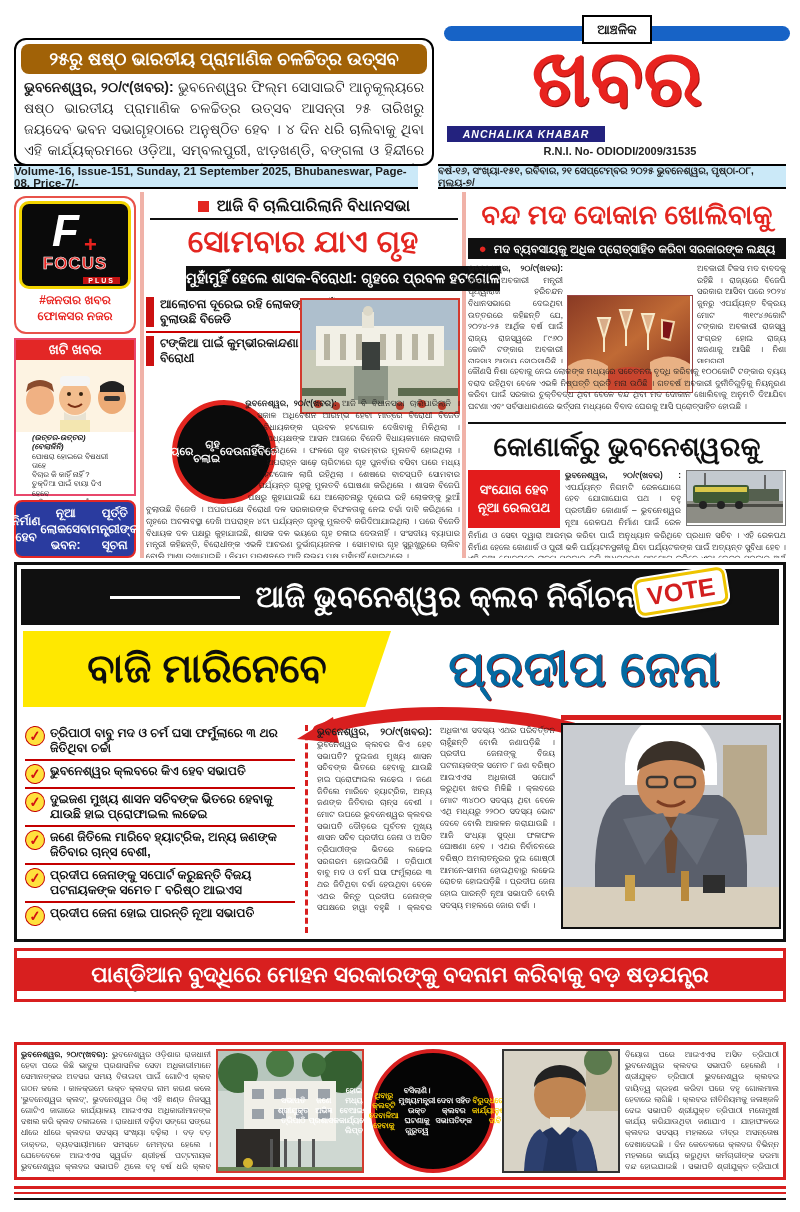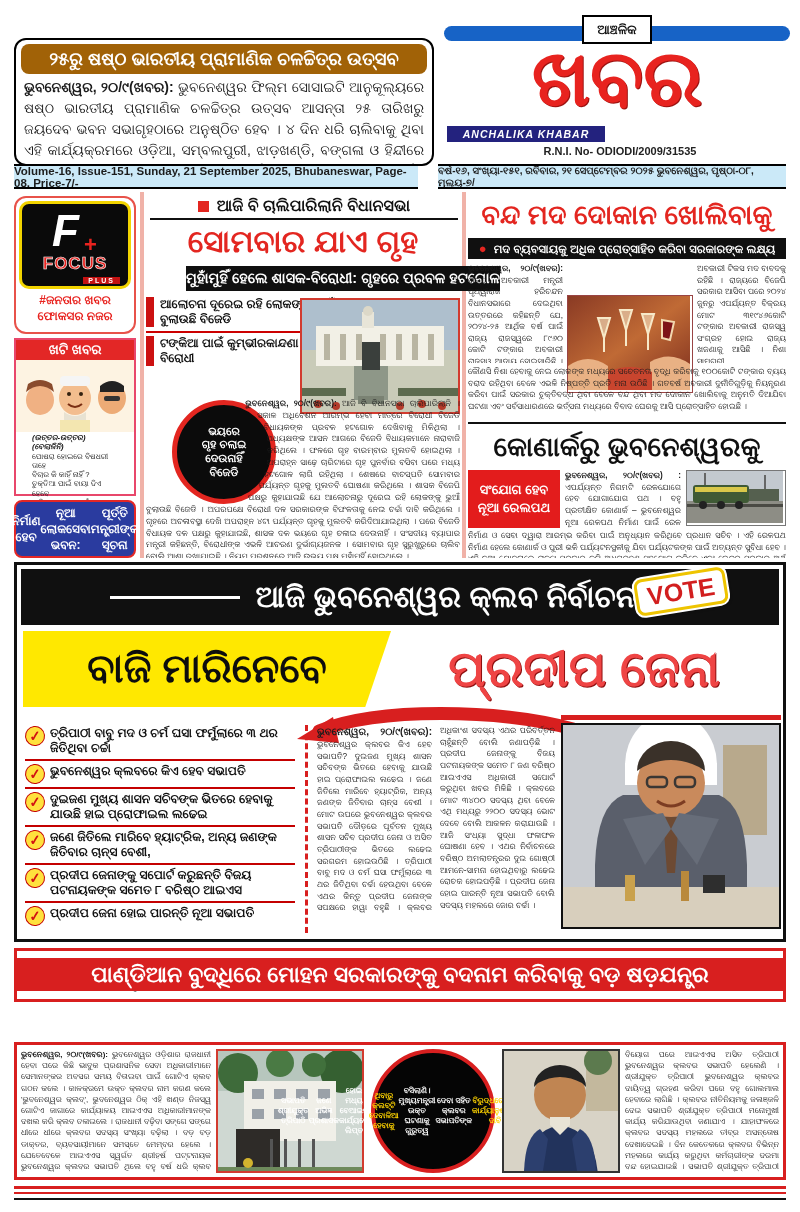--- a/index.html
+++ b/index.html
@@ -65,21 +65,21 @@
                 font-size:14.5px;line-height:25px;text-align:center;overflow:hidden;box-sizing:border-box;margin-left:40px;}
   .bullets{left:146px;top:294px;width:196px;}
   .bullet{display:flex;gap:6px;padding:3px 0 4px 0;border-bottom:2px solid #cc0000;}
   .bullet:last-child{border-bottom:none;}
   .bullet .bar{flex:0 0 8px;background:#cc1111;}
   .bullet .bt{font-weight:bold;font-size:12px;line-height:1.25;color:#101010;}
   .assembly-photo{left:300px;top:298px;width:160px;height:116px;border:2.5px solid #d23b2f;box-sizing:border-box;overflow:hidden;}
   .assembly-body{left:146px;top:398px;width:314px;height:160px;font-size:8.3px;line-height:1.42;
                  text-align:justify;color:#1b1b1b;overflow:hidden;}
   .badge-circle{float:left;width:94px;height:94px;border-radius:50%;background:#0b0b0b;border:5px solid #e32620;
-                color:#fff;display:flex;flex-direction:column;align-items:center;justify-content:center;
+                color:#fff;display:flex;flex-direction:row;align-items:center;justify-content:center;
                 text-align:right;font-weight:bold;font-size:11px;line-height:1.25;margin:2px 8px 2px 26px;
                 shape-outside:circle(52px at 50% 50%);}
 
   
   .liq-hl{left:468px;top:194px;width:318px;height:42px;color:#e32620;font-weight:800;font-size:27px;
           line-height:42px;text-align:center;overflow:hidden;}
   .liq-sub{left:468px;top:238px;width:318px;height:21px;background:#101010;color:#fff;font-weight:bold;
            font-size:11.5px;line-height:21px;text-align:center;overflow:hidden;}
   .liq-sub .dot{color:#e32620;font-size:13px;margin-right:4px;}
   .liq-wrap{left:468px;top:263px;width:318px;height:100px;display:flex;gap:4px;}
@@ -107,21 +107,21 @@
           display:flex;align-items:center;justify-content:center;font-weight:800;font-size:30px;overflow:hidden;}
   .banner .dash{height:3px;background:#fff;flex:0 0 auto;}
   .banner .dash.l{width:130px;margin-right:16px;}
   .banner .dash.r{width:40px;margin-left:14px;}
   .vote-stamp{position:absolute;right:56px;top:8px;transform:rotate(-9deg);background:#fff;border:3px solid #eec400;
               border-radius:8px;color:#d21f1f;font-weight:800;font-size:25px;padding:1px 9px;
               box-shadow:0 0 0 2px #fff, 1px 2px 3px rgba(0,0,0,.5);}
   .headrow{position:absolute;left:6px;top:64px;right:6px;height:80px;display:flex;align-items:center;}
   .yellow-blk{width:368px;height:76px;background:#ffe800;clip-path:polygon(0 0,100% 0,93% 100%,0 100%);
               display:flex;align-items:center;justify-content:center;font-weight:800;font-size:40px;color:#0d0d0d;overflow:hidden;}
-  .red-name{flex:1;text-align:center;font-weight:800;font-size:50px;color:#ef4444;overflow:hidden;line-height:80px;height:80px;
+  .red-name{flex:1;text-align:center;font-weight:800;font-size:50px;color:#0369a1;overflow:hidden;line-height:80px;height:80px;
             text-shadow:1px 1px 0 #8d0f0f;}
   .arrow-svg{position:absolute;left:272px;top:142px;width:290px;height:46px;}
   .check-panel{position:absolute;left:8px;top:158px;width:270px;height:212px;}
   .check-item{display:flex;gap:5px;align-items:flex-start;padding:3px 0;border-bottom:2px solid #c40000;}
   .check-item:last-child{border-bottom:none;}
   .check-ico{flex:0 0 20px;height:20px;border-radius:50%;background:#ffe13d;border:1.5px solid #c40000;color:#d21212;
              font-weight:800;font-size:14px;line-height:19px;text-align:center;transform:rotate(-6deg);box-sizing:border-box;}
   .check-tx{font-weight:bold;font-size:12.3px;line-height:1.22;color:#101010;}
   .red-dash-div{position:absolute;left:288px;top:160px;height:208px;width:0;border-left:3px dashed #d81f1f;}
   .elect-mid{position:absolute;left:300px;top:160px;width:238px;height:208px;font-size:8.2px;line-height:1.42;

